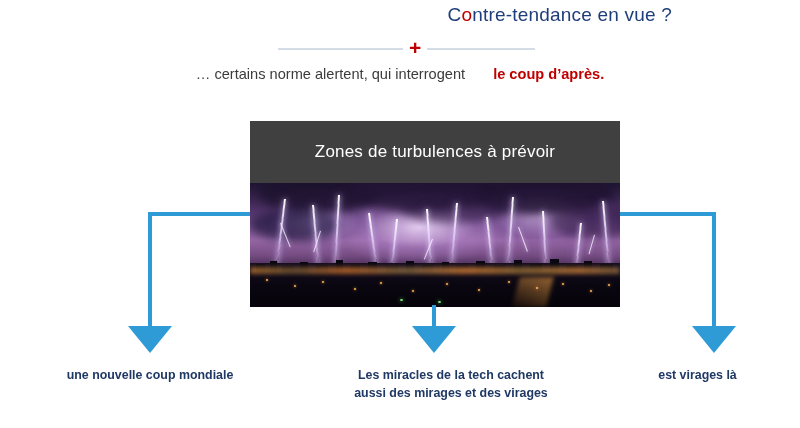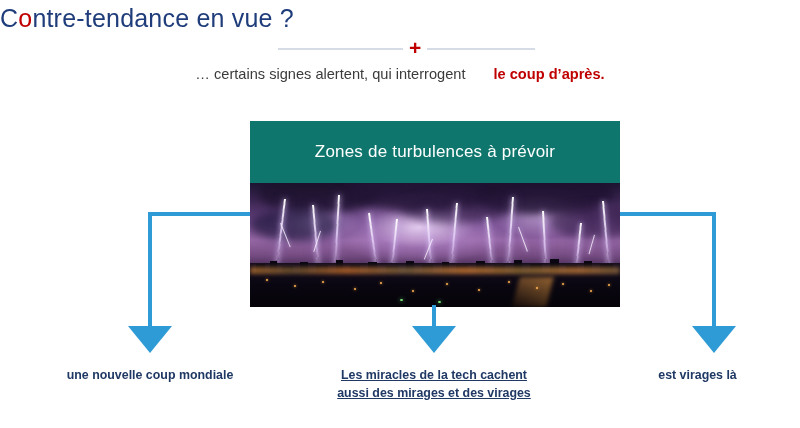--- a/index.html
+++ b/index.html
@@ -15,22 +15,22 @@
     font-family: "Liberation Sans", sans-serif;
     color: #1F3864;
   }
 
   
   .title {
     position: absolute;
     top: 4px;
     left: 0;
     width: 672px;
-    text-align: left;
-    font-size: 25px;
+    text-align: right;
+    font-size: 19px;
     color: #1F3D7A;
     letter-spacing: 0.2px;
     white-space: nowrap;
   }
   .title .accent-o { color: #C00000; }
 
   
   .divider {
     position: absolute;
     top: 40px;
@@ -80,21 +80,21 @@
     left: 250px;
     top: 121px;
     width: 370px;
     height: 186px;
   }
   .card-banner {
     position: absolute;
     left: 0; top: 0;
     width: 370px;
     height: 62px;
-    background: #0f766e;
+    background: #404040;
     display: flex;
     align-items: center;
     justify-content: center;
   }
   .card-banner-text {
     color: #ffffff;
     font-size: 17px;
     letter-spacing: 0.2px;
   }
 
@@ -205,39 +205,39 @@
   
   .caption {
     position: absolute;
     text-align: center;
     font-size: 12.4px;
     font-weight: bold;
     line-height: 18px;
     color: #1F3864;
   }
   .caption-left   { left: 10px;  top: 366px; width: 280px; }
-  .caption-center { left: 299px; top: 366px; width: 270px; text-decoration: underline; }
+  .caption-center { left: 316px; top: 366px; width: 270px; }
   .caption-right  { left: 600px; top: 366px; width: 195px; }
 </style>
 </head>
 <body>
 
 <div class="title">
   <span>C</span><span class="accent-o">o</span><span>ntre-tendance en vue ?</span>
 </div>
 
 <div class="divider">
   <div class="rule-left"></div>
   <div class="plus">+</div>
   <div class="rule-right"></div>
 </div>
 
 <div class="subhead">
   <div>
-    <span>… certains signes alertent, qui interrogent </span><span class="hl">le coup d’après.</span>
+    <span>… certains norme alertent, qui interrogent </span><span class="hl">le coup d’après.</span>
   </div>
 </div>
 
 <div class="card">
   <div class="card-banner">
     <span class="card-banner-text">Zones de turbulences à prévoir</span>
   </div>
 
   <div class="card-photo">
     <div class="sky"></div>

